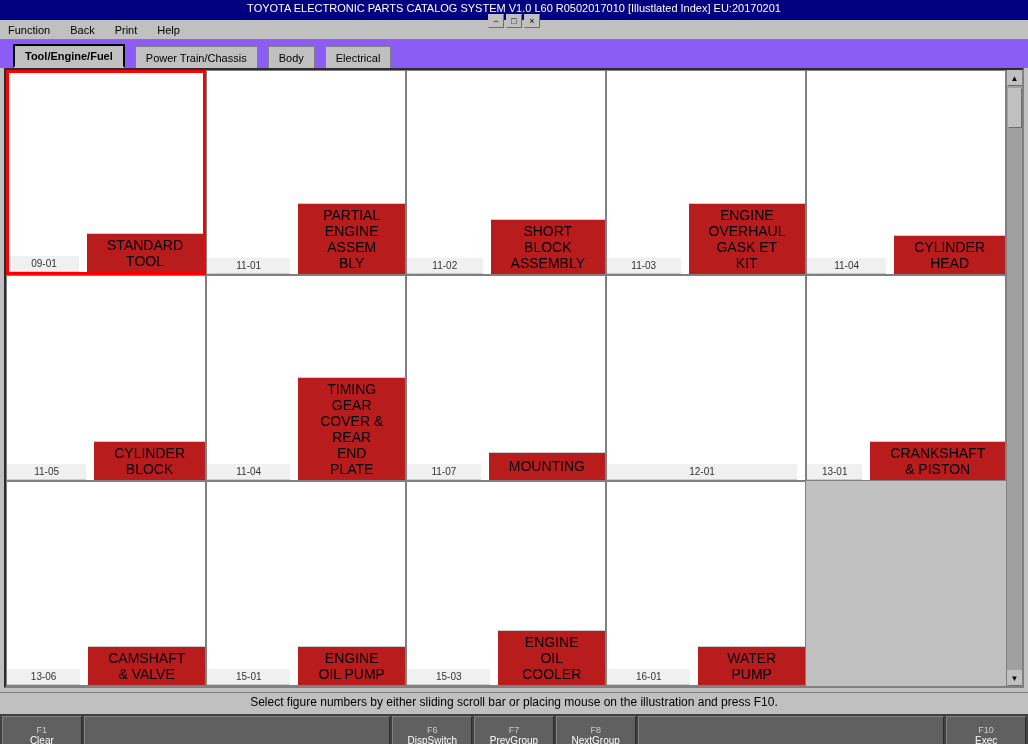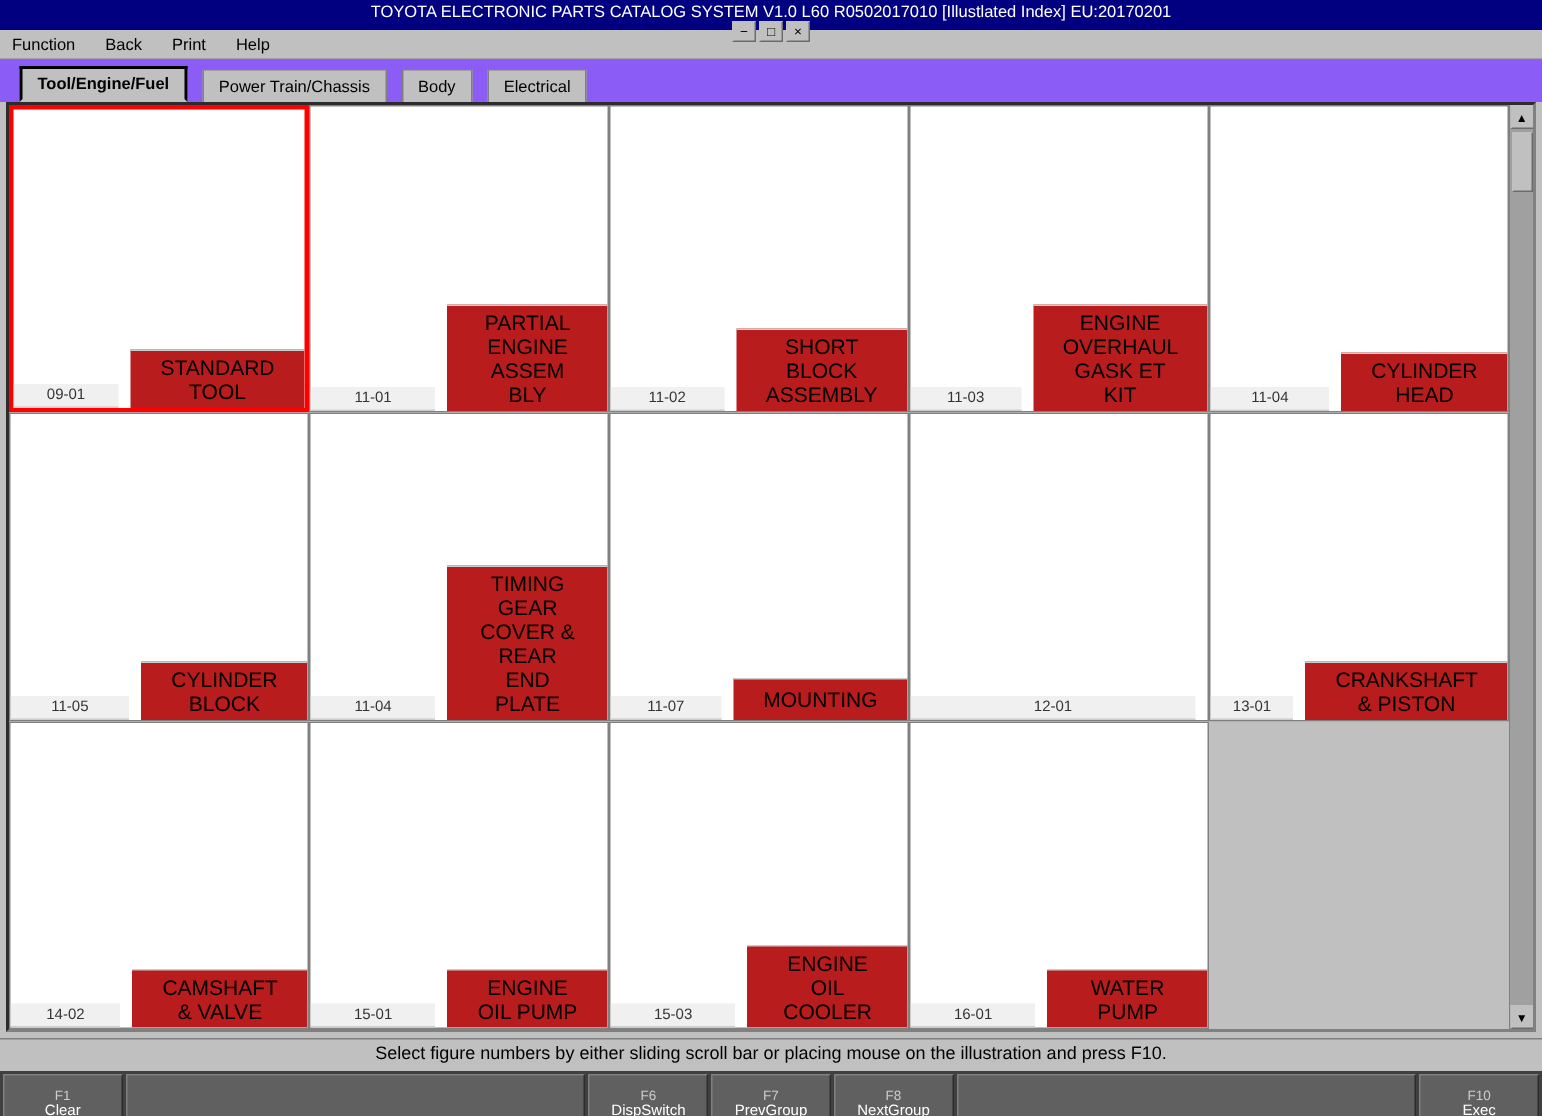--- a/index.html
+++ b/index.html
@@ -544,21 +544,21 @@
             <rect x="55" y="10" width="25" height="20" rx="3"></rect>
             <circle cx="67" cy="20" r="5"></circle>
             <line x1="67" y1="25" x2="67" y2="35"></line>
           </g>
         </svg>
       </div>
       <div class="part-label">CRANKSHAFT &amp; PISTON</div>
     </div>
 
     <div class="part-cell">
-      <div class="part-number">14-02</div>
+      <div class="part-number">13-06</div>
       <div class="part-image">
         <svg viewBox="0 0 130 100" xmlns="http://www.w3.org/2000/svg">
 
           <g fill="none" stroke="#333" stroke-width="1">
 
             <line x1="5" y1="42" x2="105" y2="42"></line>
             <line x1="5" y1="48" x2="105" y2="48"></line>
 
             <ellipse cx="20" cy="38" rx="6" ry="10" transform="rotate(-20 20 38)"></ellipse>
             <ellipse cx="40" cy="36" rx="6" ry="10" transform="rotate(10 40 36)"></ellipse>

